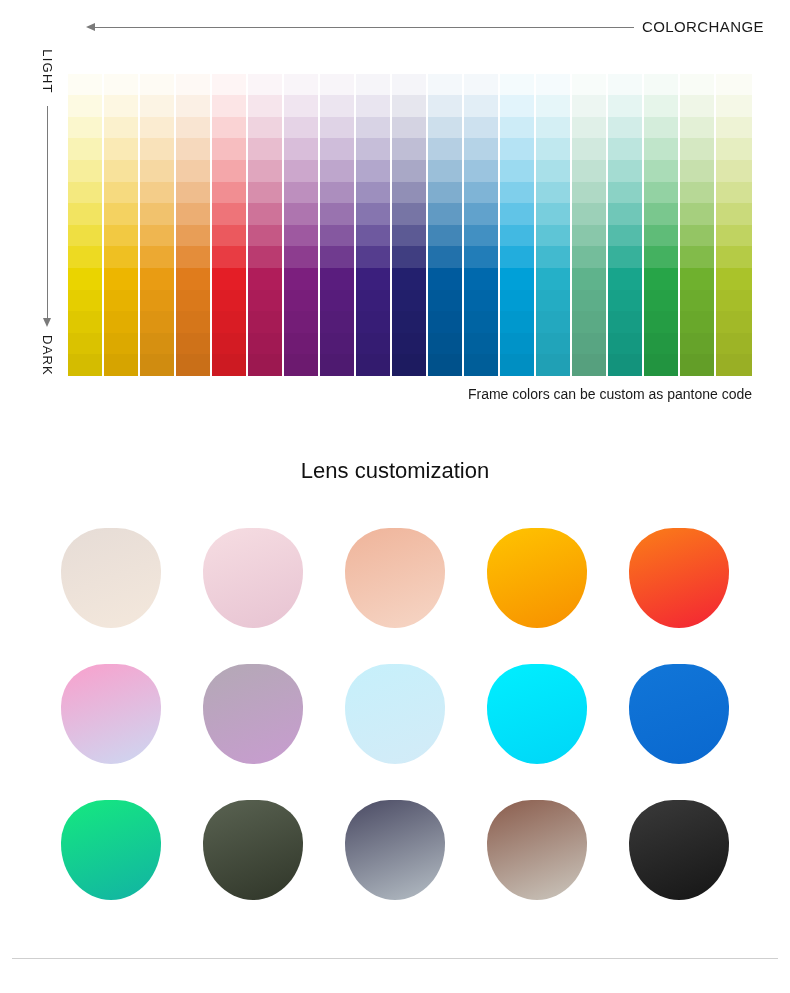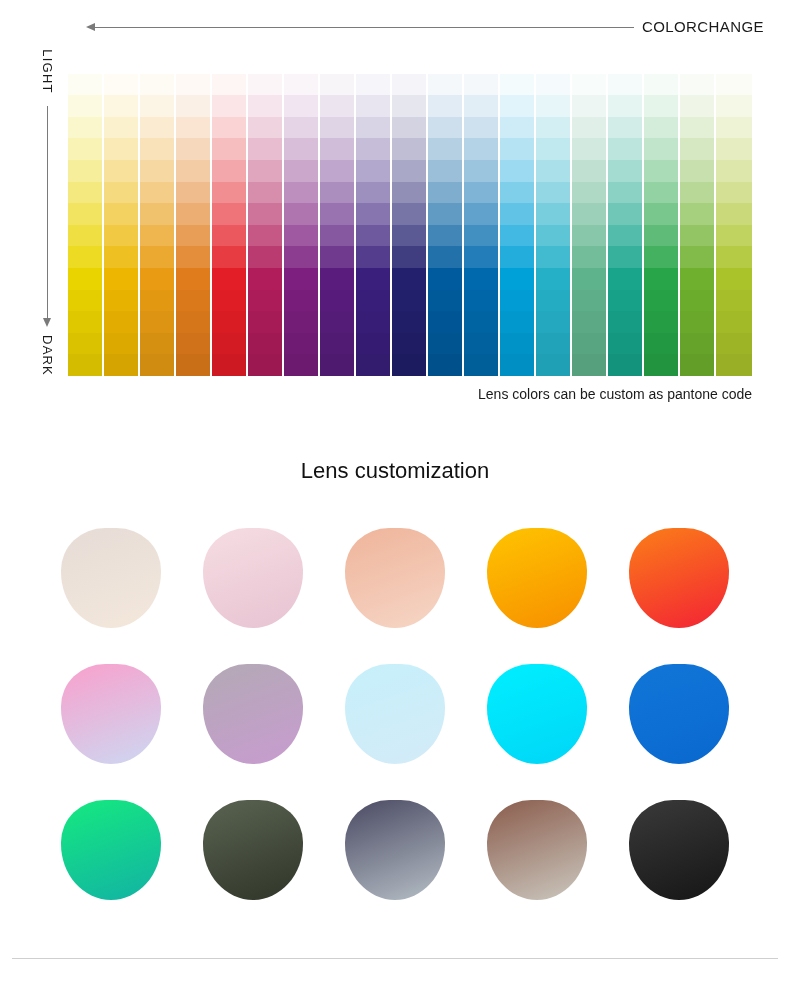--- a/index.html
+++ b/index.html
@@ -488,21 +488,21 @@
       <div class="swatch-cell" style="background: rgb(192, 211, 97);"></div>
       <div class="swatch-cell" style="background: rgb(181, 203, 70);"></div>
       <div class="swatch-cell" style="background: rgb(170, 195, 42);"></div>
       <div class="swatch-cell" style="background: rgb(166, 190, 41);"></div>
       <div class="swatch-cell" style="background: rgb(162, 185, 40);"></div>
       <div class="swatch-cell" style="background: rgb(157, 180, 38);"></div>
       <div class="swatch-cell" style="background: rgb(153, 175, 37);"></div>
     </div>
   </div>
 
-<div class="frame-caption">Lens colors can be custom as pantone code</div>
+<div class="frame-caption">Frame colors can be custom as pantone code</div>
 
 <div class="lens-title">Lens customization</div>
 
 <div class="lens-grid" id="lens-grid">
     <div class="lens-cell">
       <div class="lens" style="background: linear-gradient(160deg, rgb(230, 220, 214) 0%, rgb(244, 232, 220) 100%);"></div>
     </div>
     <div class="lens-cell">
       <div class="lens" style="background: linear-gradient(160deg, rgb(246, 221, 226) 0%, rgb(231, 195, 210) 100%);"></div>
     </div>

